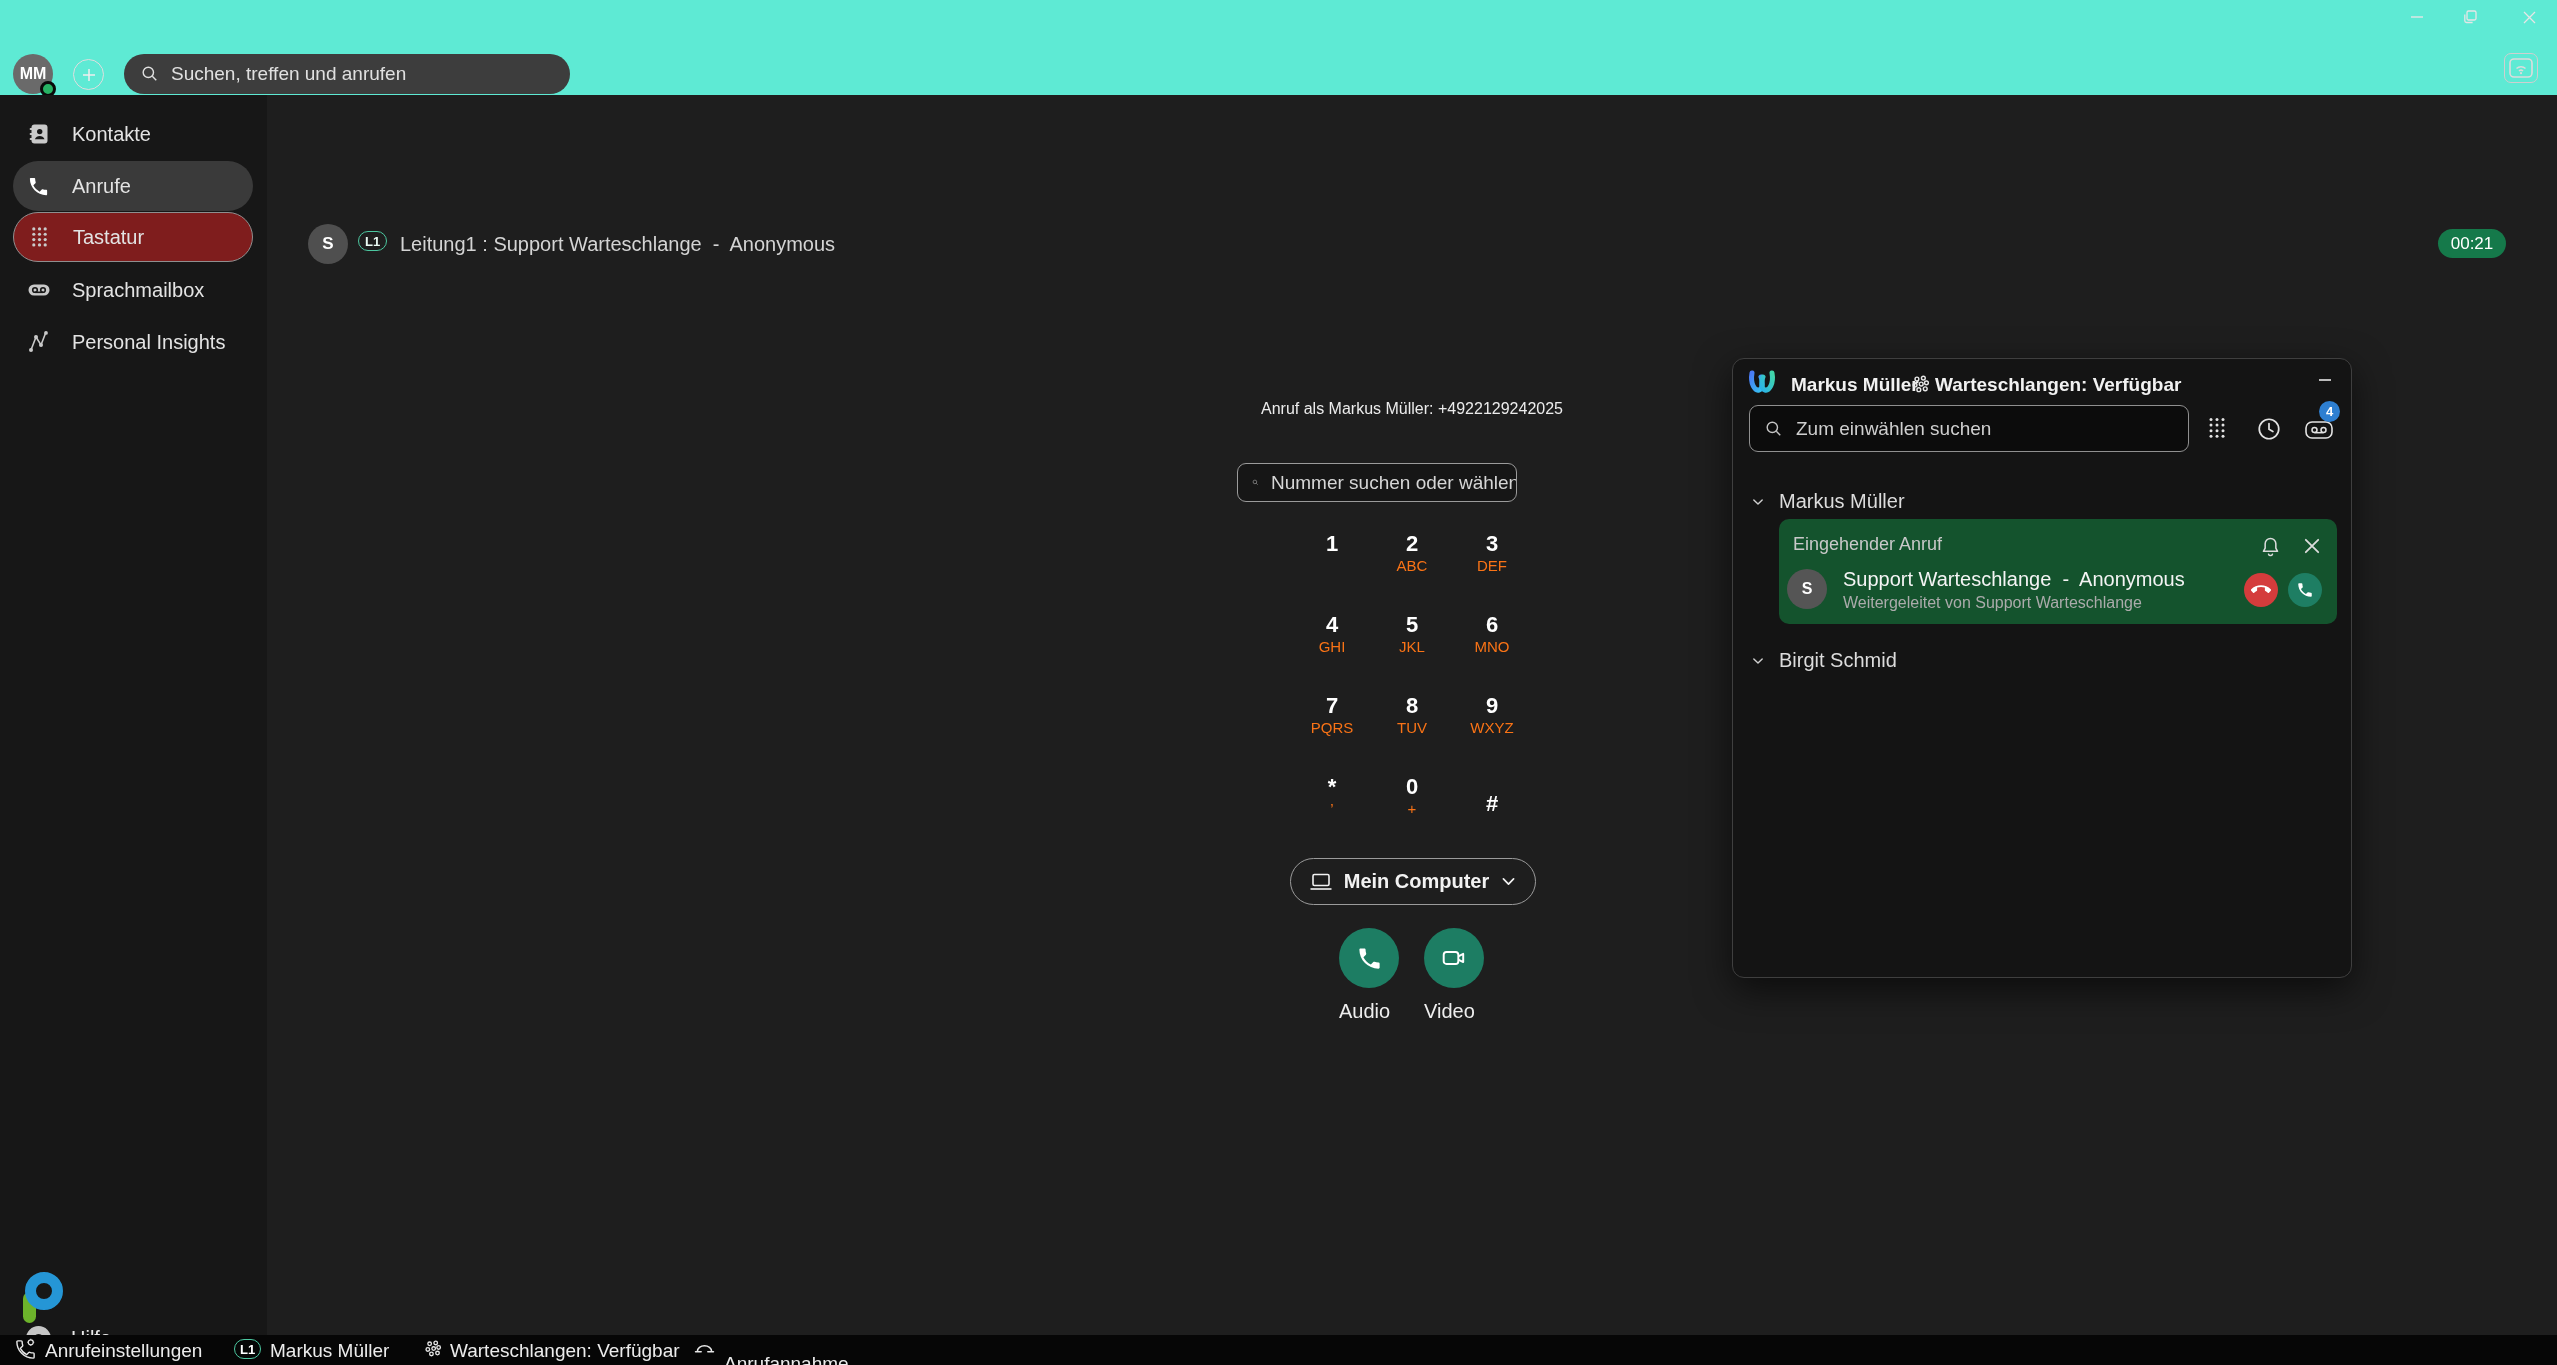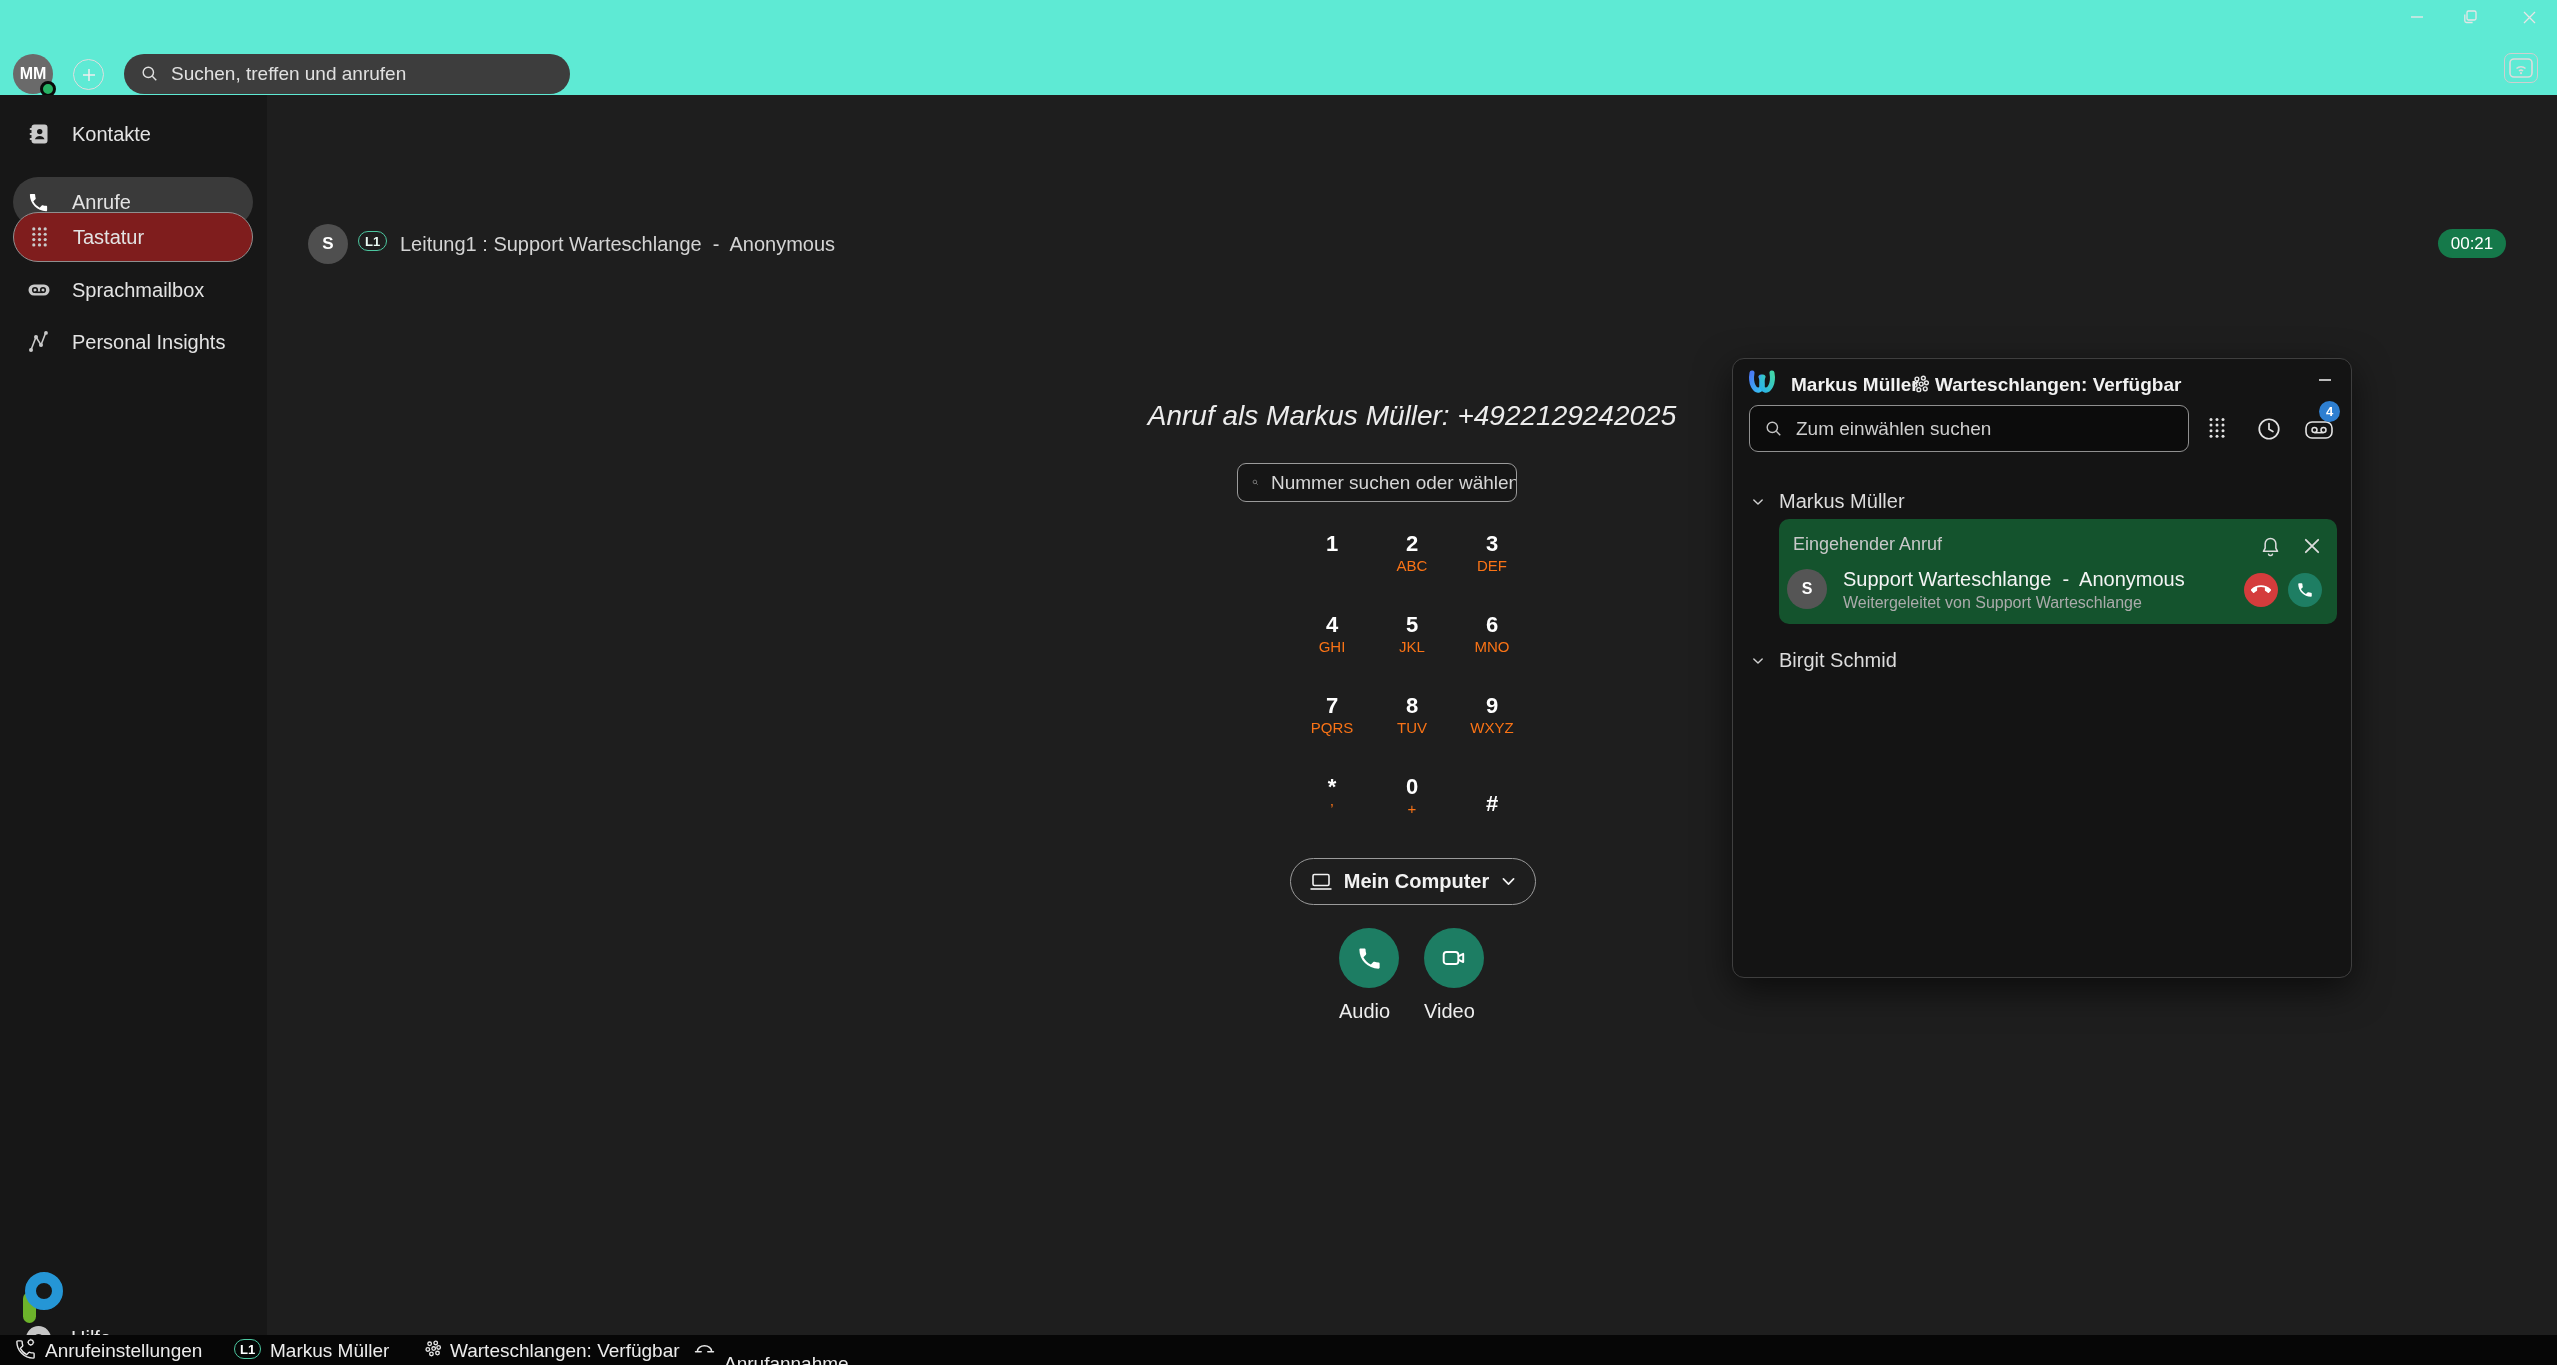--- a/index.html
+++ b/index.html
@@ -48,21 +48,21 @@
   
   .content { position:absolute; left:267px; top:95px; right:0; bottom:30px; background:#1e1e1e; }
   .s-avatar { width:40px; height:40px; border-radius:50%; background:#4f4f4f; color:#fff;
     display:flex; align-items:center; justify-content:center; font-size:17px; font-weight:bold; }
   .l1-badge { height:20px; padding:0 6px; border-radius:10px; border:1.5px solid #4cc7a0;
     color:#eafaf3; font-size:13px; font-weight:bold; display:flex; align-items:center; }
   .call-title { font-size:20px; color:#d4d4d4; }
   .timer-pill { left:2438px; top:229px; width:68px; height:29px; border-radius:15px; background:#15794a;
     color:#fff; font-size:17px; display:flex; align-items:center; justify-content:center; }
 
-  .caller-line { left:1062px; top:400px; width:700px; text-align:center; font-size:28px; color:#ececec;font-style:italic; }
+  .caller-line { left:1062px; top:400px; width:700px; text-align:center; font-size:16px; color:#ececec; }
   .dial-input { left:1237px; top:463px; width:280px; height:39px; border-radius:9px;
     border:1px solid #9b9b9b; background:#161616; display:flex; align-items:center; padding-left:14px; gap:12px; color:#c9c9c9; }
   .dial-input input { background:transparent; border:none; outline:none; color:#d6d6d6; font-size:19px; width:280px; font-family:"Liberation Sans", sans-serif; }
   .dial-input input::placeholder { color:#d6d6d6; opacity:1; }
 
   .dialpad { left:1292px; top:522px; width:240px; display:grid; grid-template-columns:repeat(3,80px); grid-auto-rows:81px; }
   .key { display:flex; flex-direction:column; align-items:center; padding-top:9px; cursor:default; }
   .key .d { font-size:22px; font-weight:bold; color:#fff; line-height:26px; }
   .key .s { font-size:15px; color:#f97316; line-height:18px; min-height:18px; }
   .key.hash .d { padding-top:17px; }
@@ -160,21 +160,21 @@
             <rect x="4.5" y="2.5" width="16" height="19" rx="3" fill="#c9c9c9"></rect>
             <rect x="2.6" y="6" width="3.4" height="2" rx="1" fill="#c9c9c9"></rect>
             <rect x="2.6" y="11" width="3.4" height="2" rx="1" fill="#c9c9c9"></rect>
             <rect x="2.6" y="16" width="3.4" height="2" rx="1" fill="#c9c9c9"></rect>
             <circle cx="12.7" cy="9.6" r="2.7" fill="#171717"></circle>
             <path d="M7.9 17.3c.9-2.2 2.7-3.3 4.8-3.3s3.9 1.1 4.8 3.3z" fill="#171717"></path>
           </svg>
       </span>
       <span>Kontakte</span>
     </div>
-    <div class="sb-item sb-active" style="top:66px;margin-top:16px;">
+    <div class="sb-item sb-active" style="top:66px;">
       <span class="ic">
         <svg width="23" height="23" viewBox="0 0 24 24">
             <path d="M6.62 10.79c1.44 2.83 3.76 5.14 6.59 6.59l2.2-2.2c.27-.27.67-.36 1.02-.24 1.12.37 2.33.57 3.57.57.55 0 1 .45 1 1V20c0 .55-.45 1-1 1-9.39 0-17-7.61-17-17 0-.55.45-1 1-1h3.5c.55 0 1 .45 1 1 0 1.25.2 2.45.57 3.57.11.35.03.74-.25 1.02l-2.2 2.2z" fill="#fff"></path>
           </svg>
       </span>
       <span>Anrufe</span>
     </div>
     <div class="sb-item sb-focused" style="top:117px;">
       <span class="ic">
         <svg width="19" height="22" viewBox="0 0 20 23">

